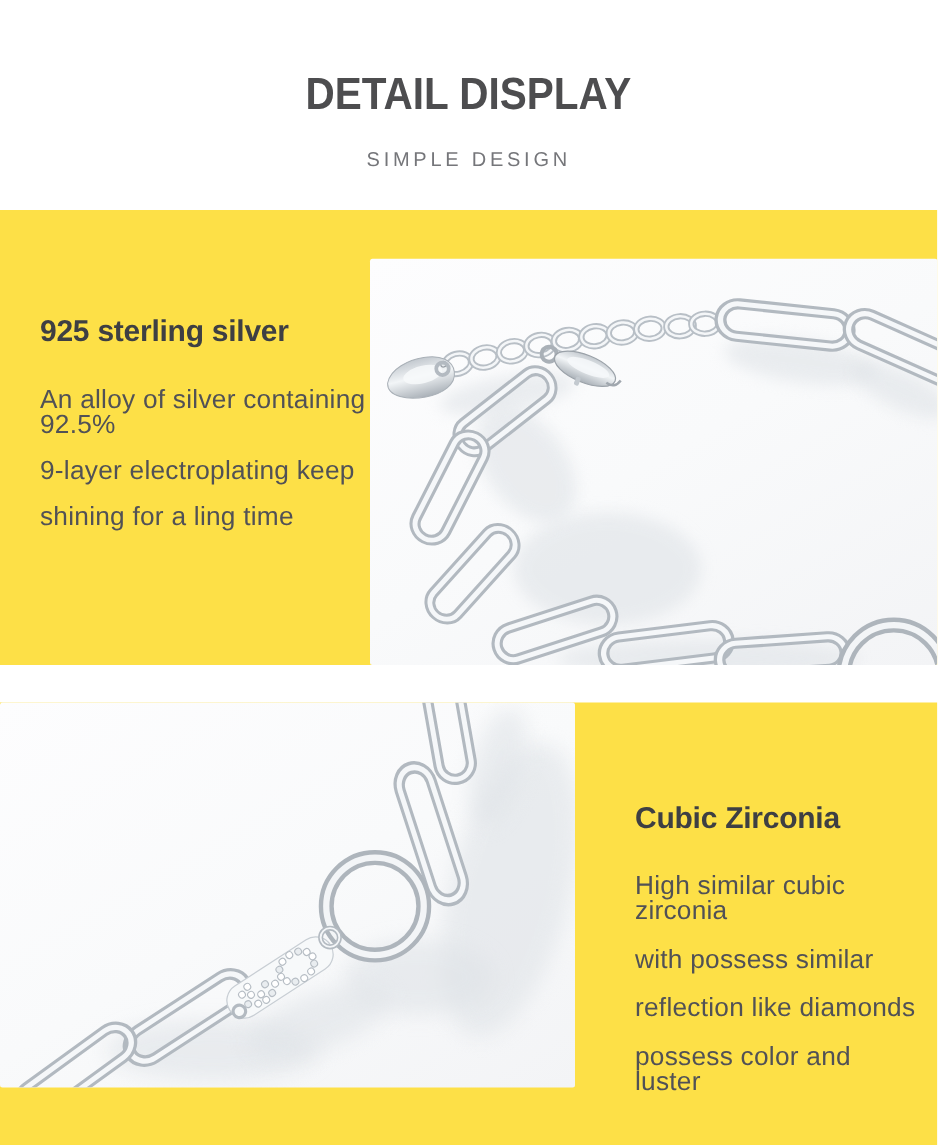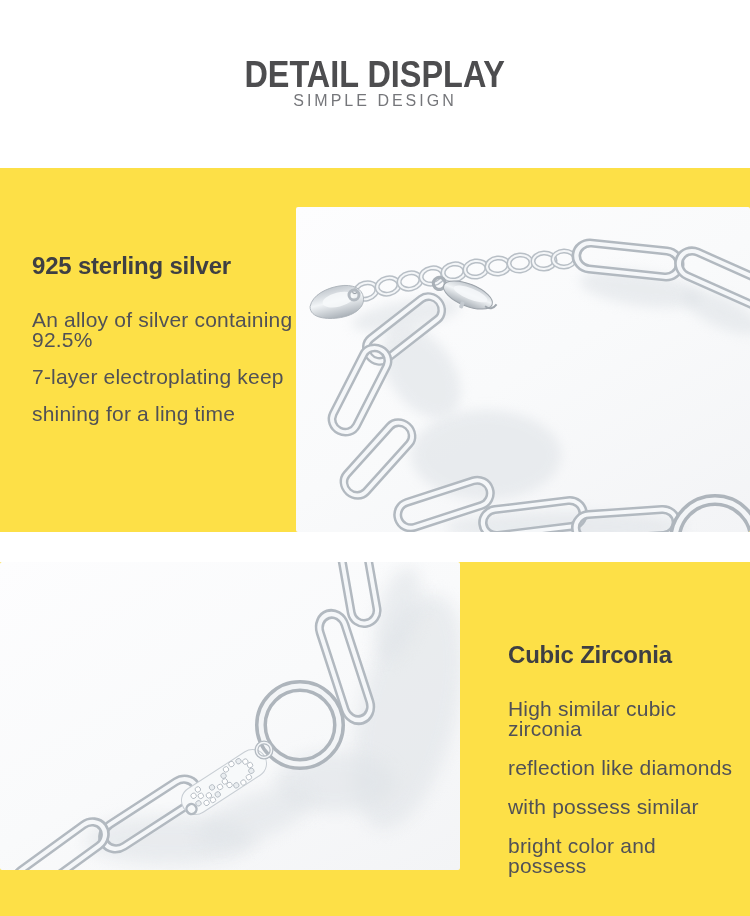--- a/index.html
+++ b/index.html
@@ -3,21 +3,21 @@
 <meta charset="utf-8">
 <style>
   html,body{margin:0;padding:0;background:#ffffff;}
   body{font-family:"Liberation Sans", sans-serif;}
   .canvas{position:relative;width:750px;height:916px;background:#ffffff;overflow:hidden;}
 
   
   .page-title{position:absolute;top:54px;left:0;width:750px;text-align:center;
     font-size:36px;font-weight:bold;color:#4d4d4f;letter-spacing:0px;}
   .page-title span{display:inline-block;transform:scaleX(.9);transform-origin:center;}
-  .page-subtitle{position:absolute;top:92px;left:0;width:750px;text-align:center;
+  .page-subtitle{position:absolute;top:120px;left:0;width:750px;text-align:center;
     font-size:16px;color:#75767a;letter-spacing:3px;}
 
   
   .band{position:absolute;left:0;width:750px;background:#fde047;}
   .band.s1{top:168px;height:364px;}
   .band.s2{top:562px;height:354px;}
 
   
   .photo{position:absolute;background:linear-gradient(150deg,#fdfdfe 0%,#f9fafb 50%,#f3f4f6 100%);
     border-radius:2px;overflow:hidden;}
@@ -53,21 +53,21 @@
   <div class="page-title">
     <span>DETAIL DISPLAY</span>
   </div>
   <div class="page-subtitle">SIMPLE DESIGN</div>
 
   <div class="band s1">
 
     <div class="tb t1">
       <h2>925 sterling silver</h2>
       <p>An alloy of silver containing 92.5%</p>
-      <p>7-layer electroplating keep</p>
+      <p>9-layer electroplating keep</p>
       <p>shining for a ling time</p>
     </div>
 
     <div class="photo p1" role="img" aria-label="silver paperclip chain bracelet with lobster clasp, extender chain and teardrop tag">
       <svg viewBox="0 0 454 325" xmlns="http://www.w3.org/2000/svg">
         <defs>
           <filter id="bl1" x="-60%" y="-60%" width="220%" height="220%">
               <feGaussianBlur stdDeviation="6"></feGaussianBlur>
             </filter>
           <linearGradient id="met1" x1="0" y1="0" x2="0" y2="1">
@@ -196,19 +196,19 @@
         <g>
           <circle cx="264" cy="188" r="7.5" fill="none" stroke="#b3bac1" stroke-width="4"></circle>
           <circle cx="264" cy="188" r="7.5" fill="none" stroke="#f4f6f8" stroke-width="1.5"></circle>
         </g>
       </svg>
     </div>
 
     <div class="tb t2">
       <h2>Cubic Zirconia</h2>
       <p>High similar cubic zirconia</p>
+      <p>with possess similar</p>
       <p>reflection like diamonds</p>
-      <p>with possess similar</p>
-      <p>bright color and possess</p>
+      <p>possess color and luster</p>
     </div>
   </div>
 
 </div>
 
 </body></html>

